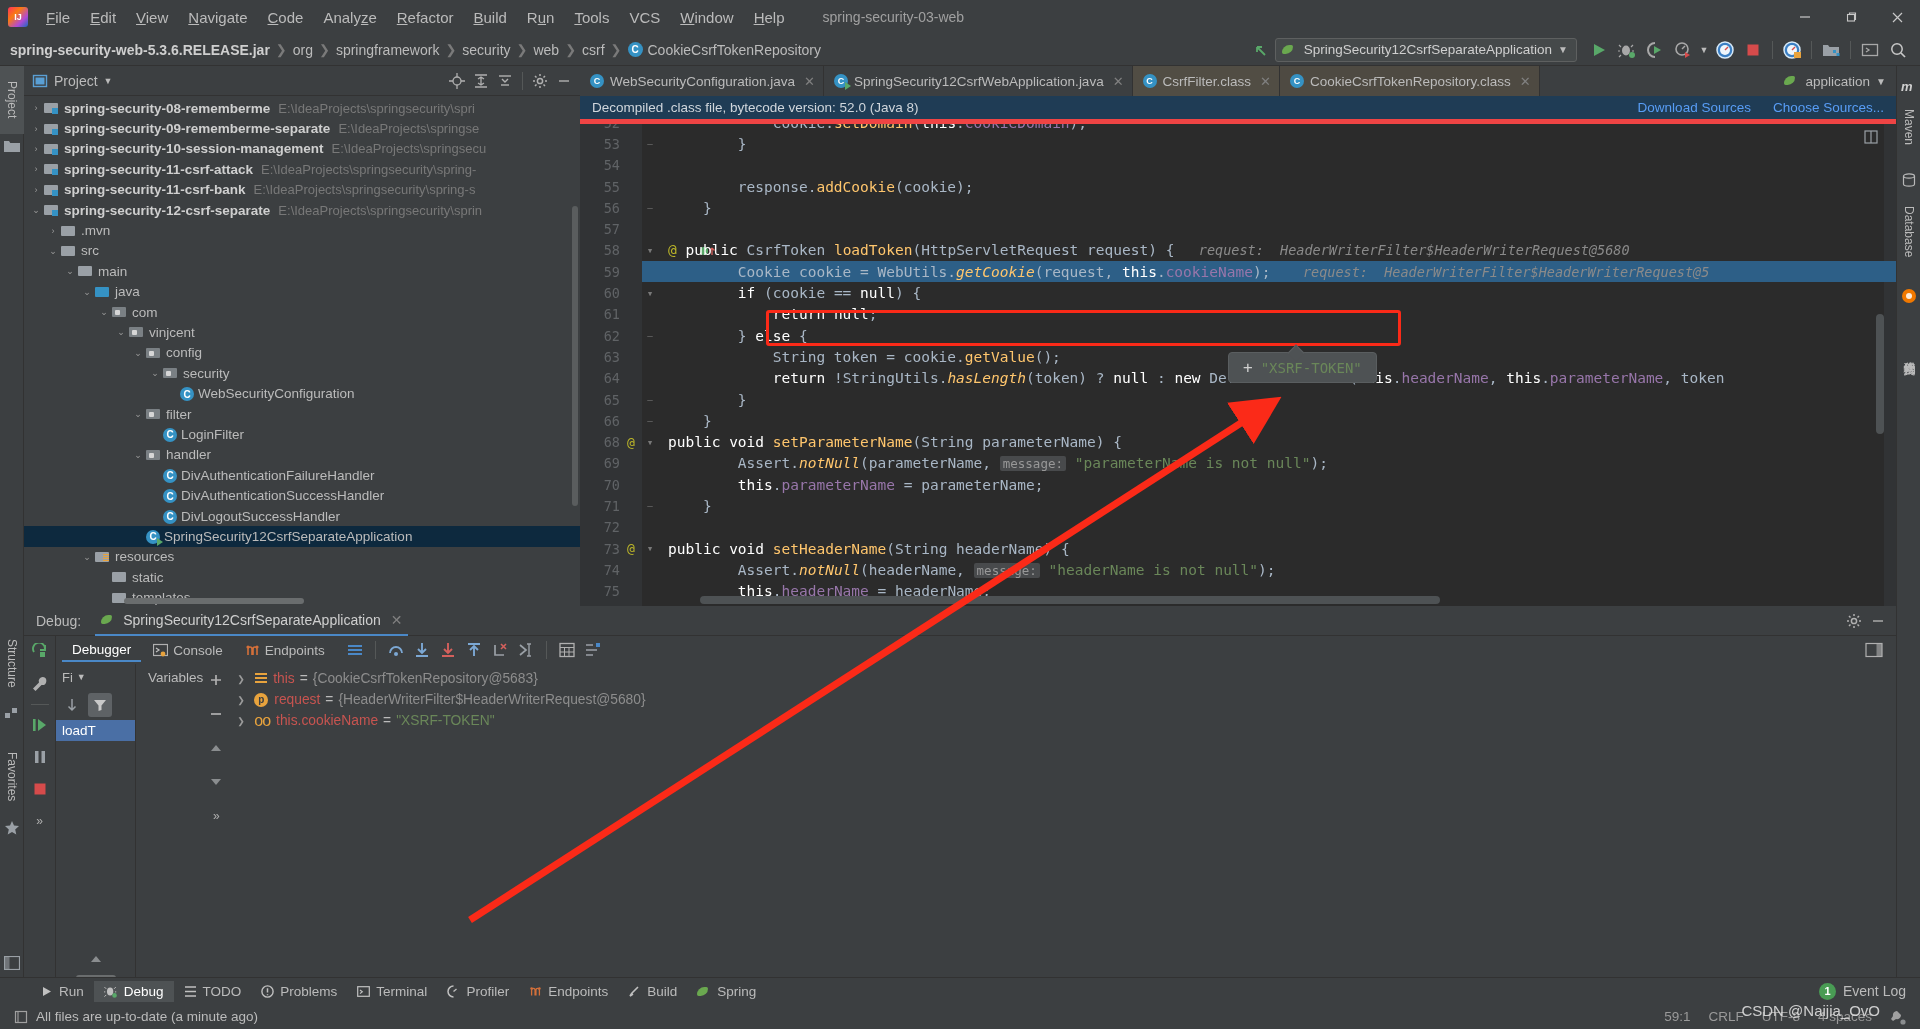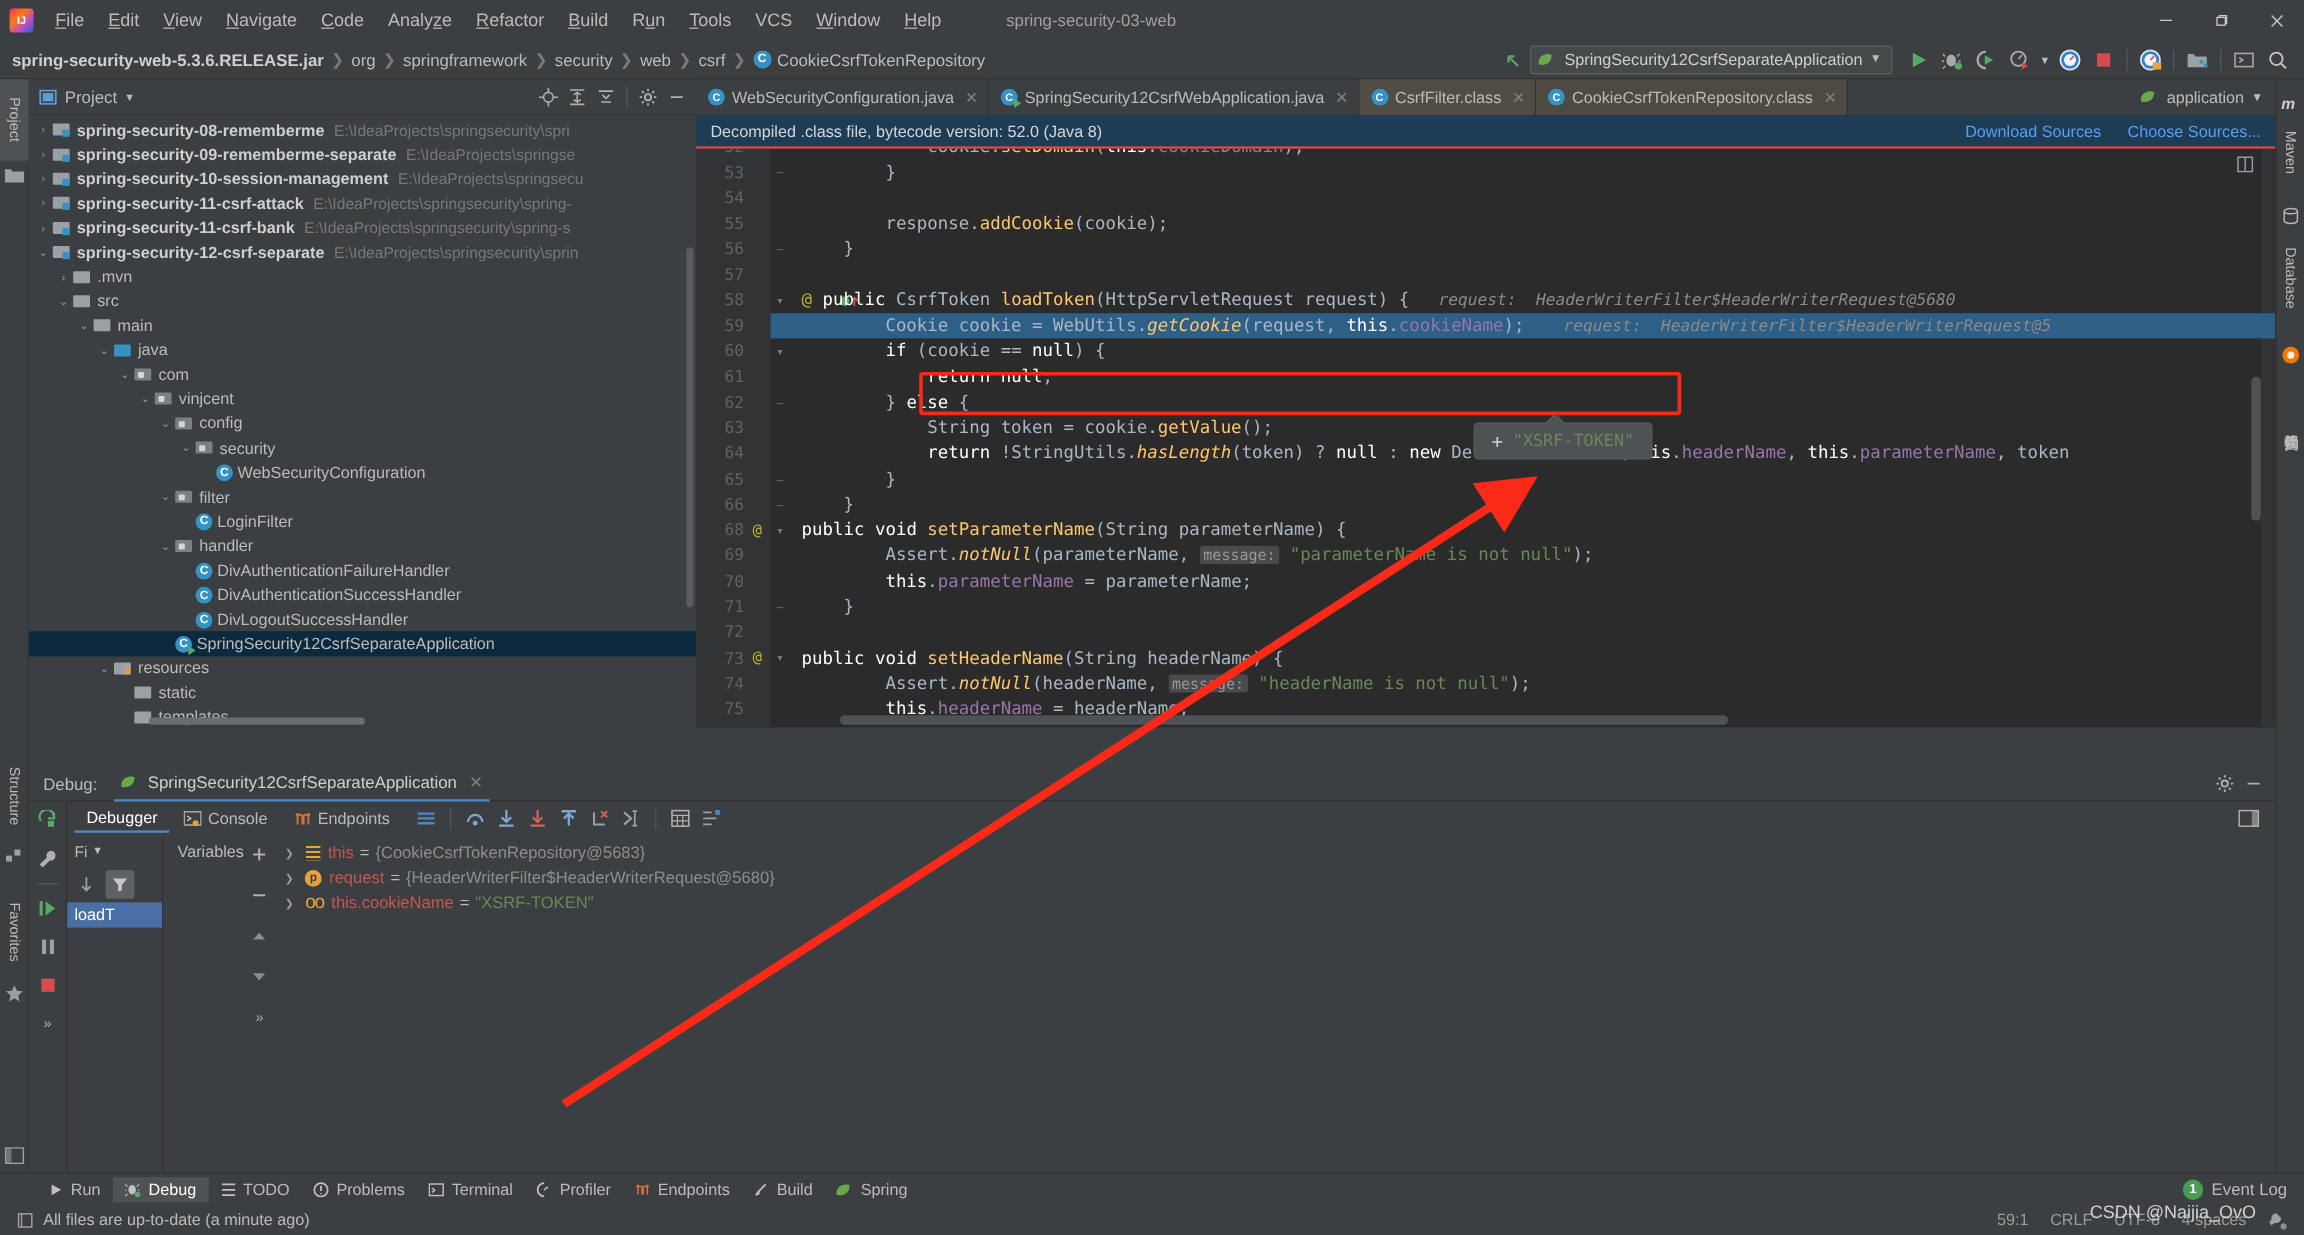--- a/index.html
+++ b/index.html
@@ -30,21 +30,21 @@
     content:"IJ"; position:absolute; inset:0; color:#fff; font-size:9px;
     font-weight:bold; display:flex; align-items:center; justify-content:center;
   }
   .menu { display: flex; align-items: center; gap: 0px; }
   .menu-item {
     padding: 4px 10px; font-size: 15px; color: #bbbbbb; cursor: default;
     white-space: nowrap;
   }
   .menu-item .acc { text-decoration: underline; }
   .win-title {
-    margin-left: 44px; color: #a0a0a0; font-size: 14px; white-space: nowrap;
+    margin-left: 28px; color: #a0a0a0; font-size: 14px; white-space: nowrap;
   }
   .win-ctrls {
     margin-left: auto; display: flex; align-items: center; height: 34px;
   }
   .win-btn {
     width: 46px; height: 34px; display:flex; align-items:center; justify-content:center;
     color:#c8c8c8;
   }
   .win-btn svg { display:block; }
 
@@ -153,21 +153,21 @@
   .etab .x { color:#808080;font-size:13px;margin-left:3px; }
   .tab-ico-cls{width:14px;height:14px;border-radius:50%;background:#3592c4;color:#fff;font-size:9px;font-weight:bold;display:flex;align-items:center;justify-content:center;}
   .tab-ico-spring{width:14px;height:14px;border-radius:50%;background:#3592c4;position:relative;color:#fff;font-size:9px;font-weight:bold;display:flex;align-items:center;justify-content:center;}
   .tab-ico-spring::after{content:"";position:absolute;right:-3px;bottom:-2px;width:0;height:0;border-left:6px solid #59a869;border-top:4px solid transparent;border-bottom:4px solid transparent;}
   .tab-ico-leaf{width:16px;height:14px;position:relative;}
   .tab-ico-leaf::before{content:"";position:absolute;left:0;top:2px;width:11px;height:9px;background:#6aa84f;border-radius:9px 2px 9px 2px;}
   .appsel { margin-left:auto; display:flex;align-items:center;gap:6px;padding:0 10px;font-size:13.5px;color:#bbbbbb; }
 
   .notifybar {
     height:28px; background:#1f3c55; display:flex; align-items:center;
-    padding:0 12px; font-size:13.5px; color:#d0d6dc; border-bottom:2px solid #ef4444;
+    padding:0 12px; font-size:13.5px; color:#d0d6dc; border-bottom:5px solid #ef4444;
   }
   .notifybar .links { margin-left:auto; display:flex; gap:22px; }
   .notifybar .lnk { color:#589df6; cursor:pointer; }
 
   .code-wrap { position:relative; height:482px; background:#2b2b2b; overflow:hidden;
     font-family:"DejaVu Sans Mono","Liberation Mono",monospace; font-size:14.5px; }
   .gutter-bg { position:absolute;left:0;top:0;width:62px;height:100%;background:#313335; }
   .code-lines { position:absolute; left:0; top:0; right:0; }
   .cline { height:21.3px; display:flex; align-items:center; white-space:pre; position:relative;}
   .lnum { width:40px; text-align:right; color:#606366; font-size:13.5px; flex:0 0 auto;
@@ -204,21 +204,21 @@
     display:flex; align-items:center; gap:8px; padding:5px 14px;
     font-family:"DejaVu Sans Mono",monospace; font-size:14px;
   }
   .tooltip-xsrf .plus { color:#cfcfcf; font-size:16px; }
   .tooltip-xsrf .val { color:#6a8759; }
   .tooltip-tail { position:absolute; width:12px;height:12px;background:#4e5254;
                   border-left:1px solid #5a5e60;border-top:1px solid #5a5e60;
                   transform:rotate(45deg); }
 
   
-  .debugpanel { position:absolute; top:606px; left:24px; right:24px; height:379px; background:#3c3f41;margin-top:32px; }
+  .debugpanel { position:absolute; top:606px; left:24px; right:24px; height:379px; background:#3c3f41; }
   .dbg-titlebar { height:30px; display:flex; align-items:center; border-bottom:1px solid #323232; }
   .dbg-label { margin-left:12px; font-size:14px; color:#bbbbbb; }
   .dbg-tab {
     margin-left:14px; display:flex; align-items:center; gap:6px;
     font-size:14px; color:#cfcfcf; padding:4px 6px;
     border-bottom:2px solid #4a88c7; height:30px; box-sizing:border-box;
   }
   .dbg-title-right { margin-left:auto; display:flex; align-items:center; padding-right:6px; }
 
   .dbg-body { display:flex; height:349px; }

